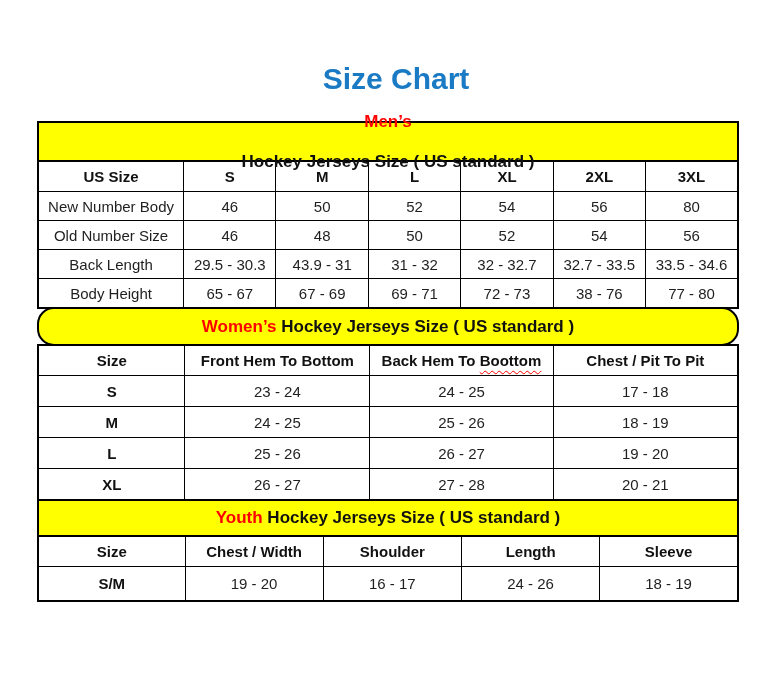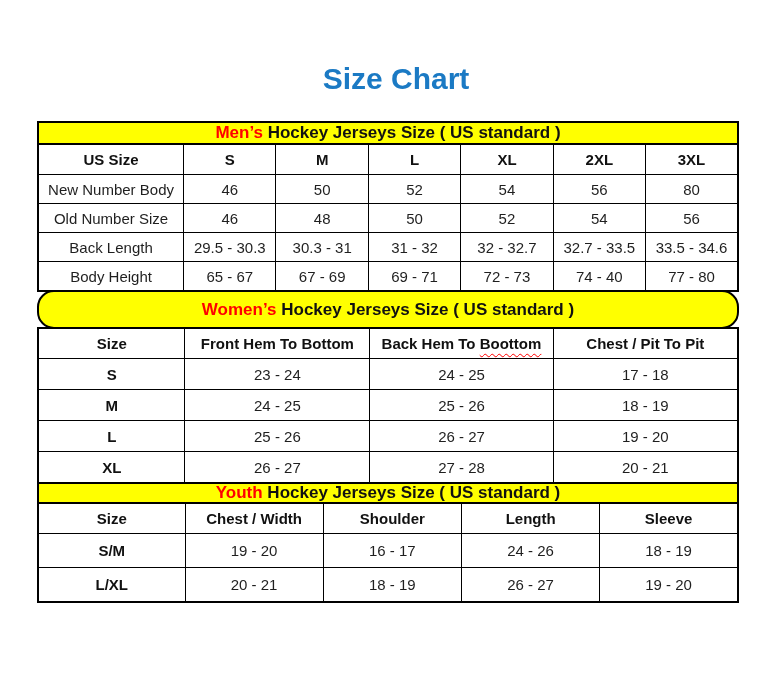--- a/index.html
+++ b/index.html
@@ -36,23 +36,23 @@
     border: 2px solid #000000;
     background: var(--banner-yellow, #ffff00);
     display: flex;
     align-items: center;
     justify-content: center;
     font-size: 17px;
     font-weight: 700;
     color: #111111;
   }
   .banner .accent { color: var(--accent-red, #ff0000); }
-  .banner.mens   { height: 24px; }
+  .banner.mens   { height: 41px; flex-direction: column; }
   .banner.womens { height: 39px; margin-top: -2px; border-radius: 17px; }
-  .banner.youth  { height: 22px; margin-top: -2px; }
+  .banner.youth  { height: 38px; margin-top: -2px; }
   table.tbl {
     width: 100%;
     border-collapse: collapse;
     table-layout: fixed;
     margin-top: -2px;
     border: 2px solid #000000;
   }
   .tbl th, .tbl td {
     border: 1px solid #000000;
     text-align: center;
@@ -133,33 +133,33 @@
             <td>46</td>
             <td>48</td>
             <td>50</td>
             <td>52</td>
             <td>54</td>
             <td>56</td>
           </tr>
           <tr>
             <td>Back Length</td>
             <td>29.5 - 30.3</td>
-            <td>30.3 - 31</td>
+            <td>43.9 - 31</td>
             <td>31 - 32</td>
             <td>32 - 32.7</td>
             <td>32.7 - 33.5</td>
             <td>33.5 - 34.6</td>
           </tr>
           <tr>
             <td>Body Height</td>
             <td>65 - 67</td>
             <td>67 - 69</td>
             <td>69 - 71</td>
             <td>72 - 73</td>
-            <td>74 - 40</td>
+            <td>38 - 76</td>
             <td>77 - 80</td>
           </tr>
         </tbody>
       </table>
 
     <div class="banner womens">
       <span class="accent">Women’s</span>&nbsp;<span>Hockey Jerseys Size ( US standard )</span>
     </div>
     <table class="tbl womens">
       <colgroup>
@@ -225,24 +225,17 @@
           </tr>
         </thead>
         <tbody>
           <tr>
             <td>S/M</td>
             <td>19 - 20</td>
             <td>16 - 17</td>
             <td>24 - 26</td>
             <td>18 - 19</td>
           </tr>
-          <tr>
-            <td>L/XL</td>
-            <td>20 - 21</td>
-            <td>18 - 19</td>
-            <td>26 - 27</td>
-            <td>19 - 20</td>
-          </tr>
         </tbody>
       </table>
 
   </div>
 </div>
 
 </body></html>

